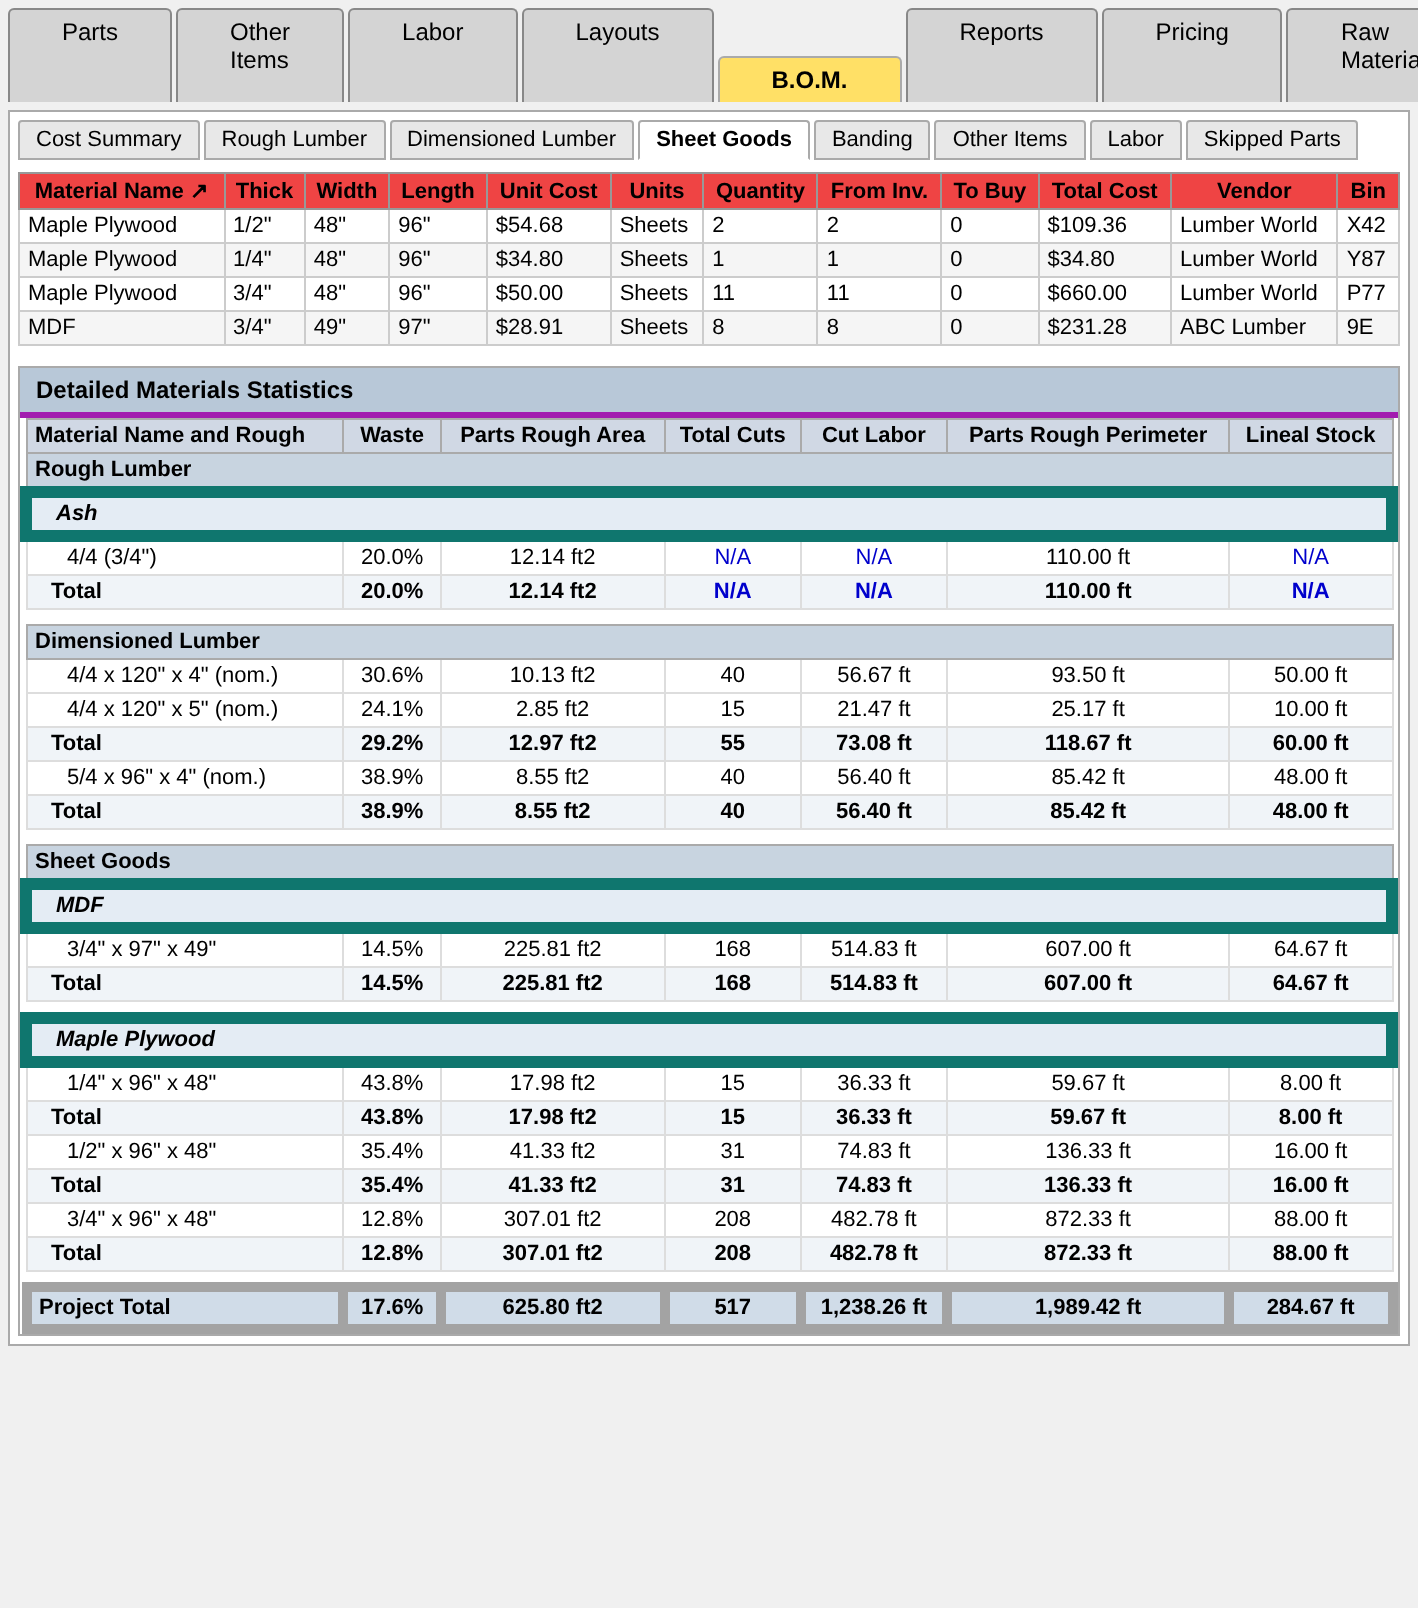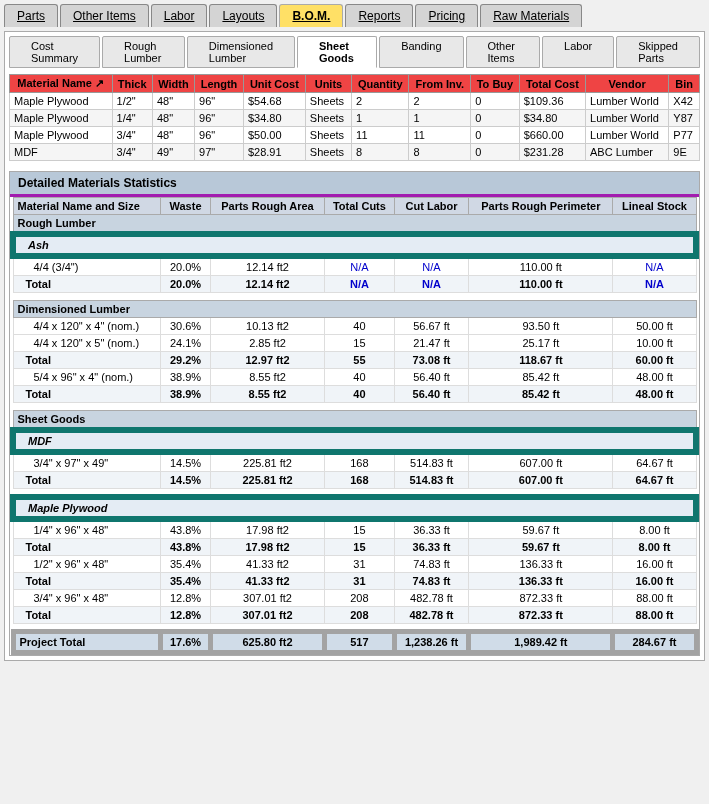--- a/index.html
+++ b/index.html
@@ -10,56 +10,56 @@
       padding: 4px;
     }
 
     
     .top-tabs {
       display: flex;
       gap: 2px;
       margin-bottom: 4px;
     }
     .top-tab {
-      padding: 4px 12px;
+      padding: 4px 26px;
       background: #d4d4d4;
       border: 1px solid #888;
       border-bottom: none;
       cursor: pointer;
       font-size: 12px;
       border-radius: 3px 3px 0 0;
-      text-decoration: underline;
     }
     .top-tab.active {
       background: #fff;
       border-bottom: 1px solid #fff;
       font-weight: bold;
       color: #000;
     }
     .top-tab.highlight {
       background: #ffe066;
       border: 1px solid #aaa;
       border-bottom: none;
+      margin-top: 24px;
     }
 
     
     .main-area {
       background: #fff;
       border: 1px solid #aaa;
       padding: 4px;
     }
 
     
     .sub-tabs {
       display: flex;
       gap: 2px;
       margin-bottom: 6px;
     }
     .sub-tab {
-      padding: 3px 21px;
+      padding: 3px 8px;
       background: #e8e8e8;
       border: 1px solid #aaa;
       cursor: pointer;
       font-size: 11px;
       border-radius: 2px 2px 0 0;
     }
     .sub-tab.active {
       background: #fff;
       border-bottom: 1px solid #fff;
       font-weight: bold;
@@ -261,21 +261,21 @@
           <td>9E</td>
         </tr>
       </tbody>
   </table>
 
   <div class="stats-section">
     <div class="stats-header">Detailed Materials Statistics</div>
     <table class="stats-table">
       <thead>
         <tr>
-            <th>Material Name and Size</th>
+            <th>Material Name and Rough</th>
             <th>Waste</th>
             <th>Parts Rough Area</th>
             <th>Total Cuts</th>
             <th>Cut Labor</th>
             <th>Parts Rough Perimeter</th>
             <th>Lineal Stock</th>
           </tr>
       </thead>
       <tbody>
       <tr class="section-header">

